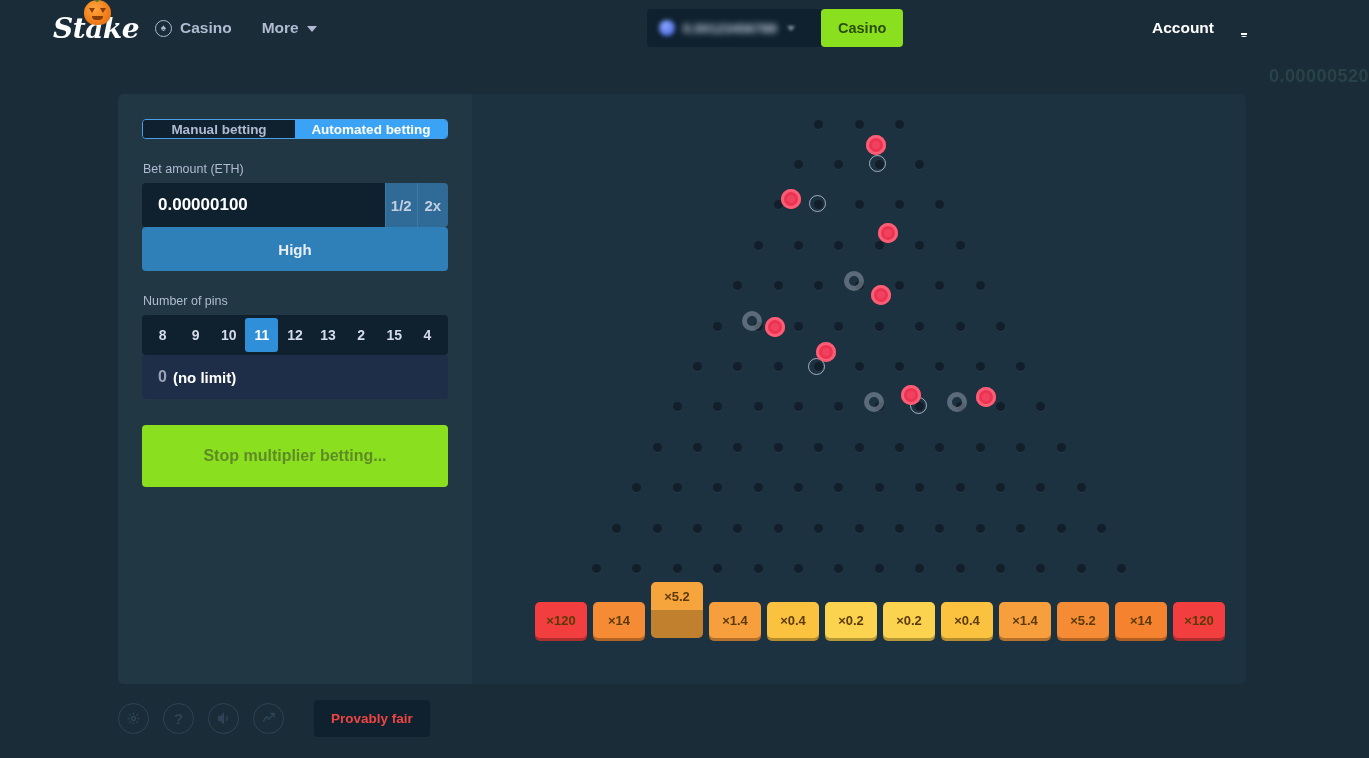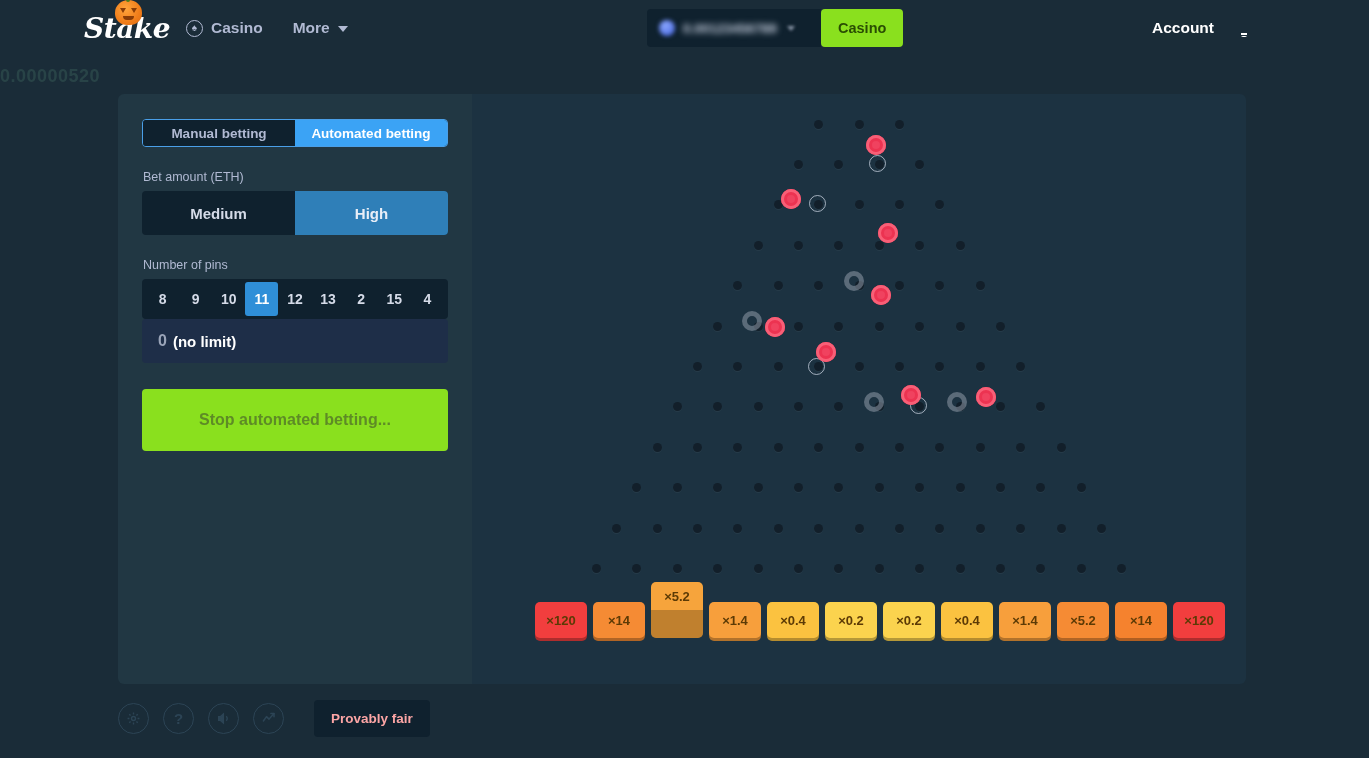--- a/index.html
+++ b/index.html
@@ -16,21 +16,21 @@
   
   .header {
     height: 56px;
     background: #1a2c38;
     display: flex;
     align-items: center;
     position: relative;
     z-index: 20;
   }
   .logo {
-    margin-left: 84px;
+    margin-left: 53px;
     position: relative;
     width: 74px;
     height: 42px;
     display: flex;
     align-items: center;
   }
   .logo-text {
     font-family: "DejaVu Serif", serif;
     font-style: italic;
     font-weight: bold;
@@ -198,21 +198,21 @@
     left: 0; top: 1.5px;
     width: 6px; height: 1px;
     background: #1a2c38;
   }
 
   
   .win-toast {
     position: absolute;
     left: 0; right: 0;
     top: 66px;
-    text-align: left;
+    text-align: right;
     font-size: 18px;
     font-weight: bold;
     color: rgba(120, 190, 150, 0.16);
     z-index: 5;
     letter-spacing: 0.5px;
   }
 
   
   .stage {
     position: absolute;
@@ -229,21 +229,21 @@
     background: #213743;
     border-radius: 6px 0 0 6px;
     padding: 25px 24px 0 24px;
   }
 
   .tabs {
     display: flex;
     border: 1.6px solid #4a9fe8;
     border-radius: 4px;
     overflow: hidden;
-    height: 28px;
+    height: 20px;
   }
   .tab {
     flex: 1;
     display: flex;
     align-items: center;
     justify-content: center;
     font-size: 13.5px;
     font-weight: bold;
     cursor: pointer;
     color: #b1bad3;
@@ -453,21 +453,21 @@
     border: 1.6px solid #2c4455;
     display: flex;
     align-items: center;
     justify-content: center;
     cursor: pointer;
     color: #2c4455;
   }
   .pf-btn {
     margin-left: 16px;
     background: #0f212e;
-    color: #fca5a5;
+    color: #ef4444;
     border: none;
     border-radius: 4px;
     padding: 11px 17px;
     font-size: 13.5px;
     font-weight: bold;
     font-family: "Liberation Sans", sans-serif;
     cursor: pointer;
   }
 </style>
 </head>
@@ -518,23 +518,27 @@
 <div class="stage">
 
   <div class="bet-panel">
 
     <div class="tabs">
       <div class="tab">Manual betting</div>
       <div class="tab active">Automated betting</div>
     </div>
 
     <div class="field-label">Bet amount (ETH)</div>
+    <div class="amount-row">
+      <input class="amount-input" value="0.00000100" style="">
+      <button class="amt-btn">1/2</button>
+      <button class="amt-btn">2x</button>
+    </div>
 
     <div class="seg-row">
-      <div class="seg">Medium</div>
       <div class="seg active">High</div>
     </div>
 
     <div class="field-label">Number of pins</div>
     <div class="pins-row">
       <div class="pin">8</div>
       <div class="pin">9</div>
       <div class="pin">10</div>
       <div class="pin active">11</div>
       <div class="pin">12</div>
@@ -542,21 +546,21 @@
       <div class="pin">2</div>
       <div class="pin">15</div>
       <div class="pin">4</div>
     </div>
 
     <div class="games-box">
       <span class="games-zero">0</span>
       <span class="games-limit">(no limit)</span>
     </div>
 
-    <button class="stop-btn">Stop automated betting...</button>
+    <button class="stop-btn">Stop multiplier betting...</button>
   </div>
 
   <div class="board-panel">
     <div class="board" id="board">
         <div class="peg" style="left: 342.1px; top: 25.5px;"></div>
         <div class="peg" style="left: 382.5px; top: 25.5px;"></div>
         <div class="peg" style="left: 422.9px; top: 25.5px;"></div>
         <div class="peg" style="left: 321.9px; top: 65.9px;"></div>
         <div class="peg" style="left: 362.3px; top: 65.9px;"></div>
         <div class="peg" style="left: 402.7px; top: 65.9px;"></div>

